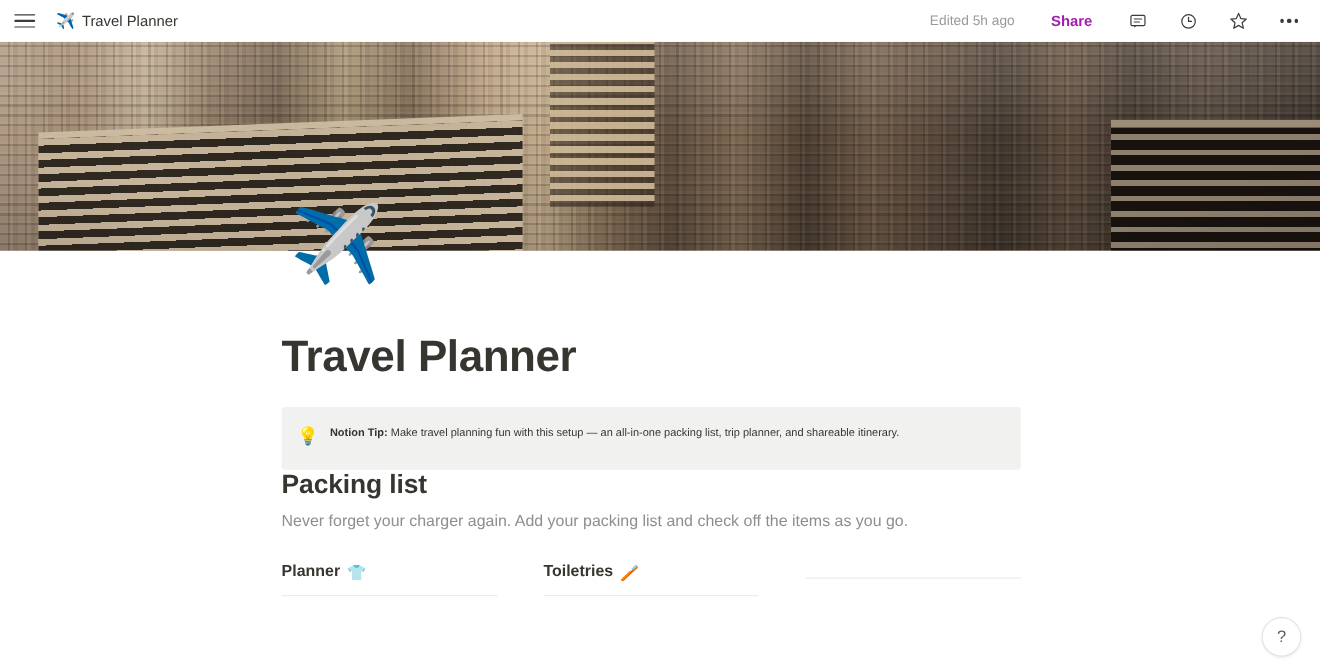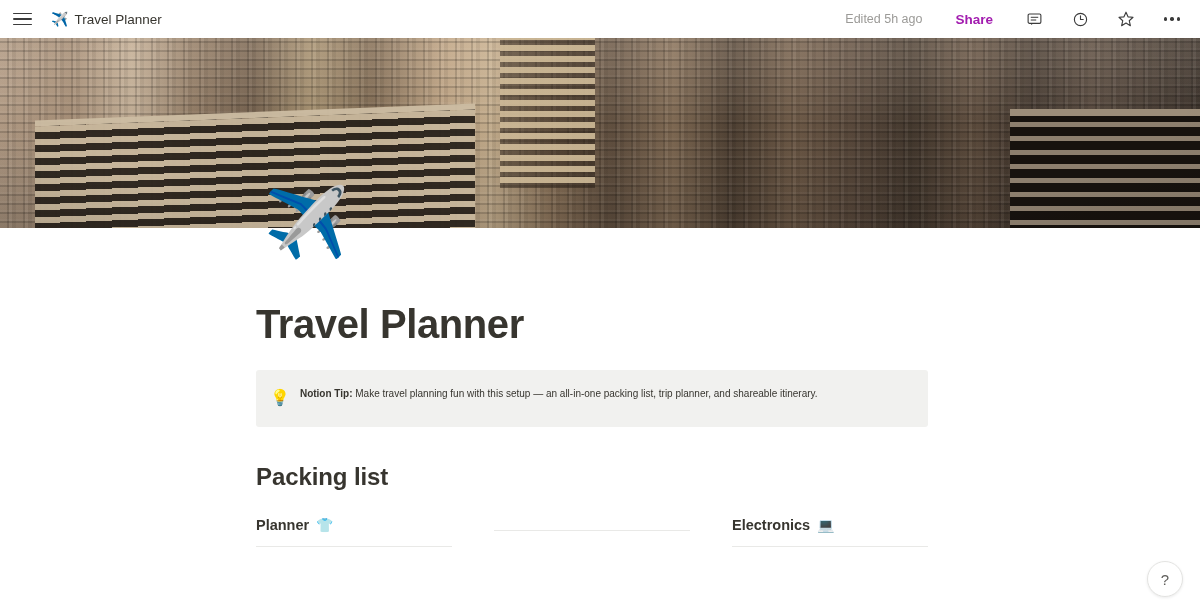--- a/index.html
+++ b/index.html
@@ -202,21 +202,20 @@
     line-height: 1.55;
     color: #37352f;
   }
   .callout-text b { font-weight: 700; }
 
   
   .section-heading {
     font-size: 24px;
     font-weight: 600;
     color: #37352f;
-    margin-top: 36px;
     letter-spacing: -0.1px;
     cursor: text;
   }
   .section-sub {
     font-size: 14.5px;
     color: #908e8a;
     margin-top: 9px;
     line-height: 1.5;
     cursor: text;
   }
@@ -333,43 +332,44 @@
     <h1 class="page-title">Travel Planner</h1>
 
     <div class="callout">
       <span class="callout-emoji">💡</span>
       <div class="callout-text">
         <b>Notion Tip:</b><span> Make travel planning fun with this setup — an all-in-one packing list, trip planner, and shareable itinerary.</span>
       </div>
     </div>
 
     <h2 class="section-heading">Packing list</h2>
+    <p class="section-sub">Never forget your charger again. Add your packing list and check off the items as you go.</p>
 
     <div class="columns">
 
       <div class="column">
         <div class="col-header">
           <span>Planner</span>
           <span class="col-emoji">👕</span>
         </div>
         <div class="col-divider"></div>
 
       </div>
 
       <div class="column">
-        <div class="col-divider"></div>
-
-      </div>
-
-      <div class="column">
         <div class="col-header">
-          <span>Electronics</span>
-          <span class="col-emoji">💻</span>
+          <span>Toiletries</span>
+          <span class="col-emoji">🪥</span>
         </div>
         <div class="col-divider"></div>
 
       </div>
 
+      <div class="column">
+        <div class="col-divider"></div>
+
+      </div>
+
     </div>
   </div>
 </div>
 
 <button class="help-btn">?</button>
 
 </body></html>

